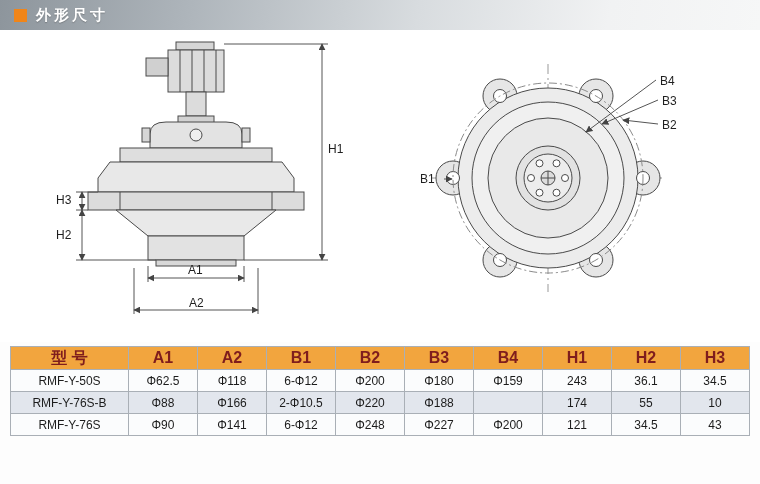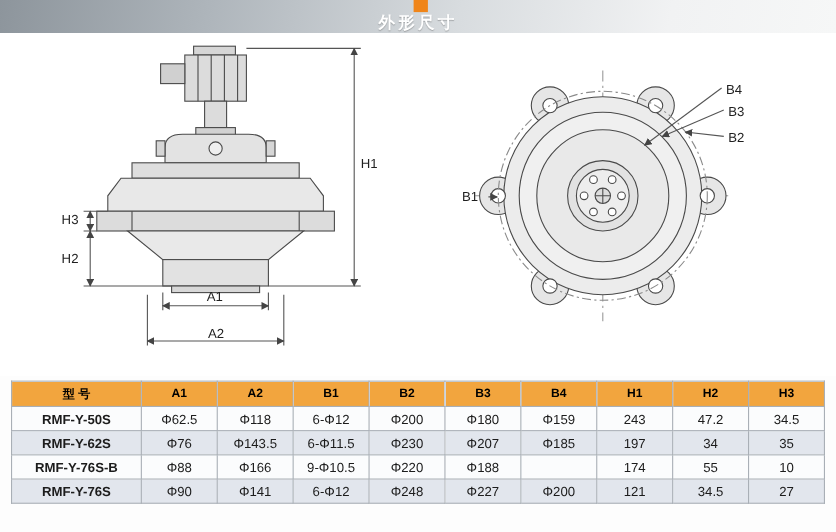--- a/index.html
+++ b/index.html
@@ -7,21 +7,21 @@
     width:760px;height:484px;overflow:hidden;background:#ffffff;
     font-family:"Liberation Sans","DejaVu Sans",sans-serif;
     -webkit-font-smoothing:antialiased;
   }
   .page{position:relative;width:760px;height:484px;background:#fdfdfd;}
 
   
   .banner{
     position:absolute;top:0;left:0;width:760px;height:30px;
     background:linear-gradient(100deg,#8d959c 0%,#aeb5bb 25%,#d8dcdf 55%,#f1f2f3 80%,#f6f7f7 100%);
-    display:flex;align-items:center;flex-direction:column;
+    display:flex;align-items:center;
   }
   .banner-square{width:13px;height:13px;margin:0 9px 0 14px;background:#f08519;}
   .banner-title{
     color:#ffffff;font-weight:bold;font-size:15px;letter-spacing:3px;
     text-shadow:0 1px 1px rgba(60,60,60,.35);
   }
 
   
   .drawing-area{position:absolute;top:30px;left:0;width:760px;height:312px;background:#ffffff;}
   .drawing-area svg{position:absolute;top:0;left:0;}
@@ -34,25 +34,25 @@
   .spec-table{
     position:absolute;top:346px;left:10px;width:740px;
     border-collapse:collapse;table-layout:fixed;
     font-size:12px;color:#1c1c1c;
   }
   .spec-table th,.spec-table td{
     border:1px solid #a9afb6;text-align:center;vertical-align:middle;
     padding:0;height:21px;overflow:hidden;
   }
   .spec-table thead th{
-    background:#f2a53e;font-weight:bold;color:#000000;height:22px;font-size:11px;
+    background:#f2a53e;font-weight:bold;color:#7f1d1d;height:22px;font-size:16px;
   }
   .spec-table tbody tr:nth-child(odd) td{background:#fbfcfd;}
   .spec-table tbody tr:nth-child(even) td{background:#e2e6ed;}
-  .spec-table td.model{font-weight:bold;}
+  .spec-table td.model{font-weight:normal;}
   col.c0{width:118px;}
   col.cn{width:69px;}
 </style>
 </head>
 <body>
 
 <div class="page">
 
   <div class="banner">
     <span class="banner-square"></span>
@@ -218,55 +218,43 @@
     <tbody>
       <tr>
         <td class="model">RMF-Y-50S</td>
         <td>Φ62.5</td>
         <td>Φ118</td>
         <td>6-Φ12</td>
         <td>Φ200</td>
         <td>Φ180</td>
         <td>Φ159</td>
         <td>243</td>
-        <td>47.2</td>
+        <td>36.1</td>
         <td>34.5</td>
-      </tr>
-      <tr>
-        <td class="model">RMF-Y-62S</td>
-        <td>Φ76</td>
-        <td>Φ143.5</td>
-        <td>6-Φ11.5</td>
-        <td>Φ230</td>
-        <td>Φ207</td>
-        <td>Φ185</td>
-        <td>197</td>
-        <td>34</td>
-        <td>35</td>
       </tr>
       <tr>
         <td class="model">RMF-Y-76S-B</td>
         <td>Φ88</td>
         <td>Φ166</td>
-        <td>9-Φ10.5</td>
+        <td>2-Φ10.5</td>
         <td>Φ220</td>
         <td>Φ188</td>
         <td></td>
         <td>174</td>
         <td>55</td>
         <td>10</td>
       </tr>
       <tr>
         <td class="model">RMF-Y-76S</td>
         <td>Φ90</td>
         <td>Φ141</td>
         <td>6-Φ12</td>
         <td>Φ248</td>
         <td>Φ227</td>
         <td>Φ200</td>
         <td>121</td>
         <td>34.5</td>
-        <td>27</td>
+        <td>43</td>
       </tr>
     </tbody>
   </table>
 
 </div>
 
 </body></html>

